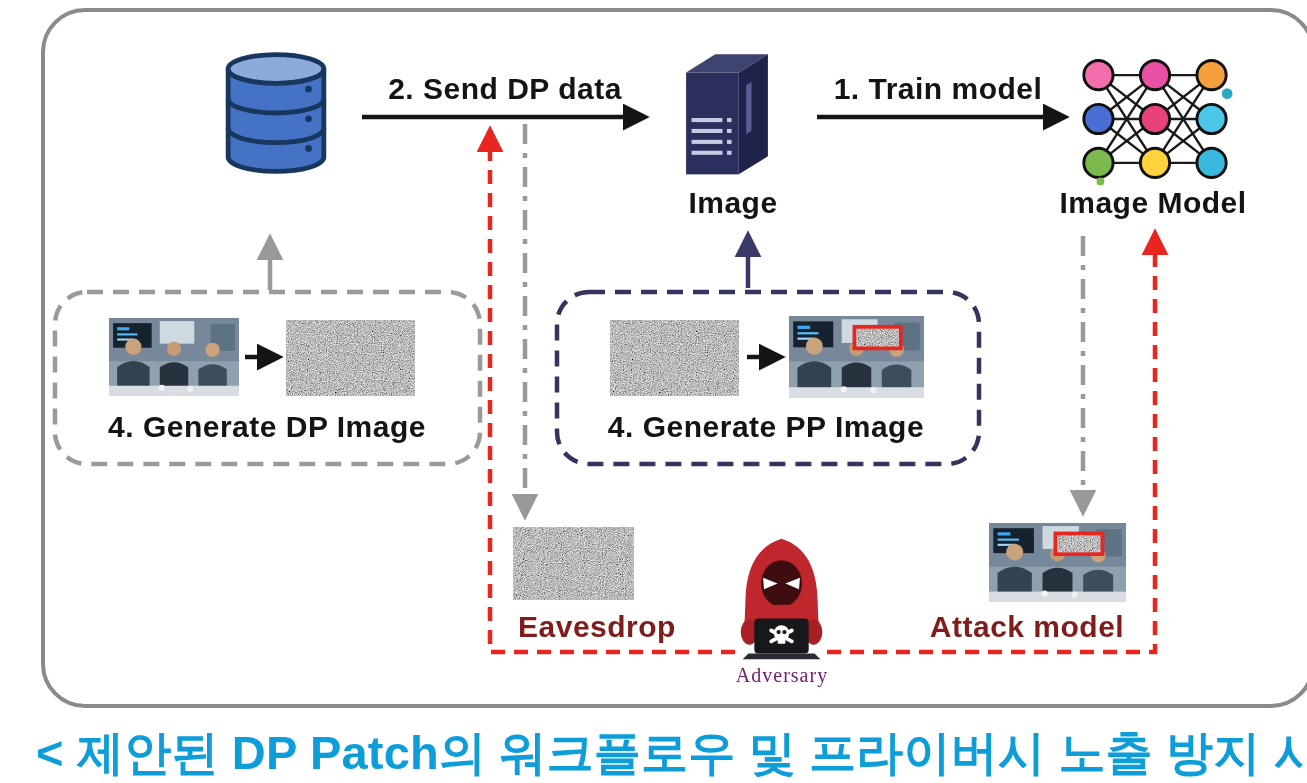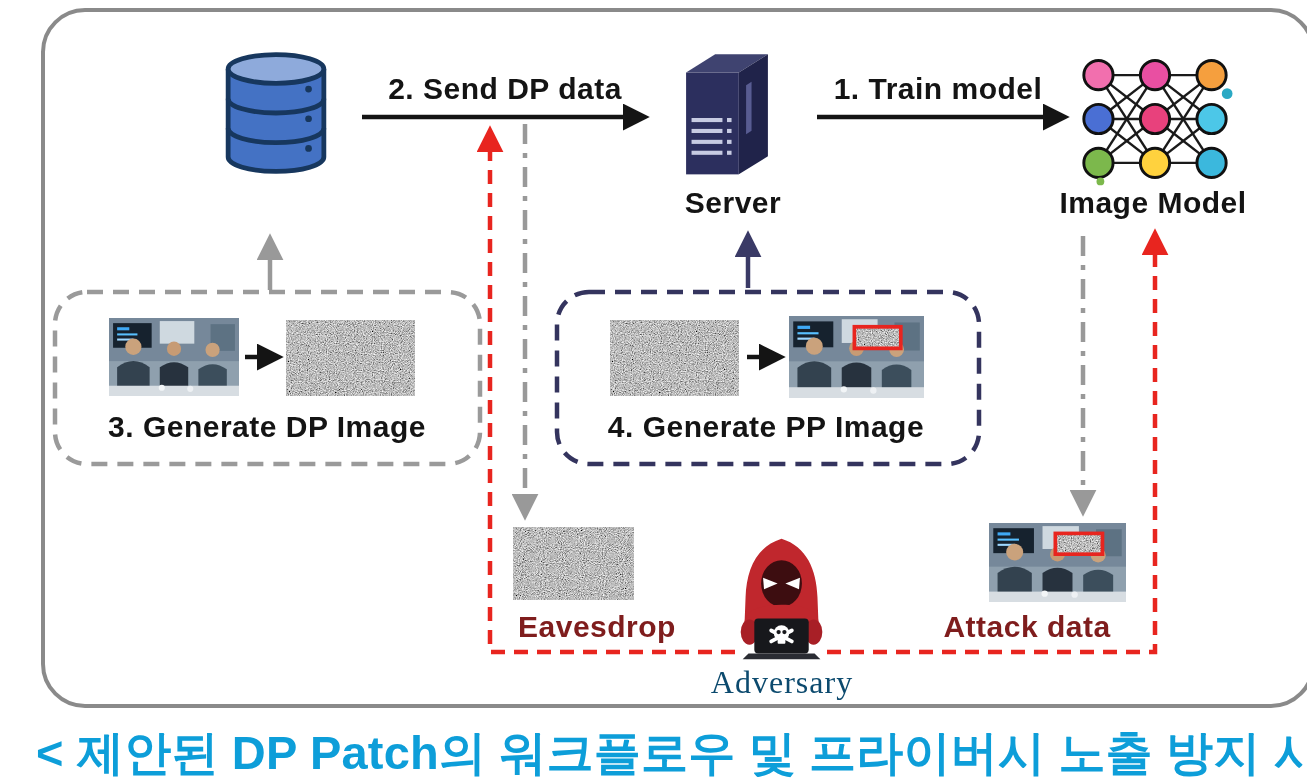--- a/index.html
+++ b/index.html
@@ -6,21 +6,21 @@
   html,body { background:#ffffff; }
   body { font-family:"Liberation Sans", sans-serif; }
   .stage { position:relative; width:1307px; height:783px; background:#fff; overflow:hidden;margin-left:25px; }
   .outer-border { position:absolute; left:16px; top:8px; width:1274px; height:700px;
                   border:4px solid #8a8a8a; border-radius:44px; }
   .overlay { position:absolute; left:0; top:0; pointer-events:none; }
   .icon-wrap { position:absolute; }
   .label { position:absolute; transform:translateX(-50%); white-space:nowrap;
            font-weight:700; color:#141414; font-size:30px; letter-spacing:.5px; }
   .label.red { color:#7f1d1d; }
-  .label.serif { font-family:"Liberation Serif", serif; font-weight:400; font-size:32px; letter-spacing:1px; color:#0c4a6e; }
+  .label.serif { font-family:"Liberation Serif", serif; font-weight:400; font-size:20px; letter-spacing:1px; color:#701a75; }
   .caption { position:absolute; left:0; top:722px; width:100%; text-align:center;
              font-size:47px; font-weight:700; color:#0d9ed9; letter-spacing:.2px; }
 </style>
 </head>
 <body>
 
 <div class="stage">
 
   <svg style="position:absolute;width:0;height:0" aria-hidden="true">
     <defs>
@@ -216,23 +216,23 @@
     </svg>
   <svg class="icon-wrap" style="left:964px;top:523px;width:137px;height:79px" viewBox="0 0 128 76" preserveAspectRatio="none">
       <use href="#sym-photo-patch" width="128" height="76"></use>
     </svg>
   <svg class="icon-wrap" style="left:706px;top:536px;width:102px;height:126px" viewBox="0 0 105 128">
       <use href="#sym-adversary" width="105" height="128"></use>
     </svg>
 
   <div class="label" style="left:480px;top:72px">2. Send DP data</div>
   <div class="label" style="left:913px;top:72px">1. Train model</div>
-  <div class="label" style="left:708px;top:186px">Server</div>
+  <div class="label" style="left:708px;top:186px">Image</div>
   <div class="label" style="left:1128px;top:186px">Image Model</div>
-  <div class="label" style="left:242px;top:410px">3. Generate DP Image</div>
+  <div class="label" style="left:242px;top:410px">4. Generate DP Image</div>
   <div class="label" style="left:741px;top:410px">4. Generate PP Image</div>
   <div class="label red" style="left:572px;top:610px">Eavesdrop</div>
-  <div class="label red" style="left:1002px;top:610px">Attack data</div>
+  <div class="label red" style="left:1002px;top:610px">Attack model</div>
   <div class="label serif" style="left:757px;top:664px">Adversary</div>
 
   <div class="caption">&lt; 제안된 DP Patch의 워크플로우 및 프라이버시 노출 방지 사례&gt;</div>
 
 </div>
 
 </body></html>

